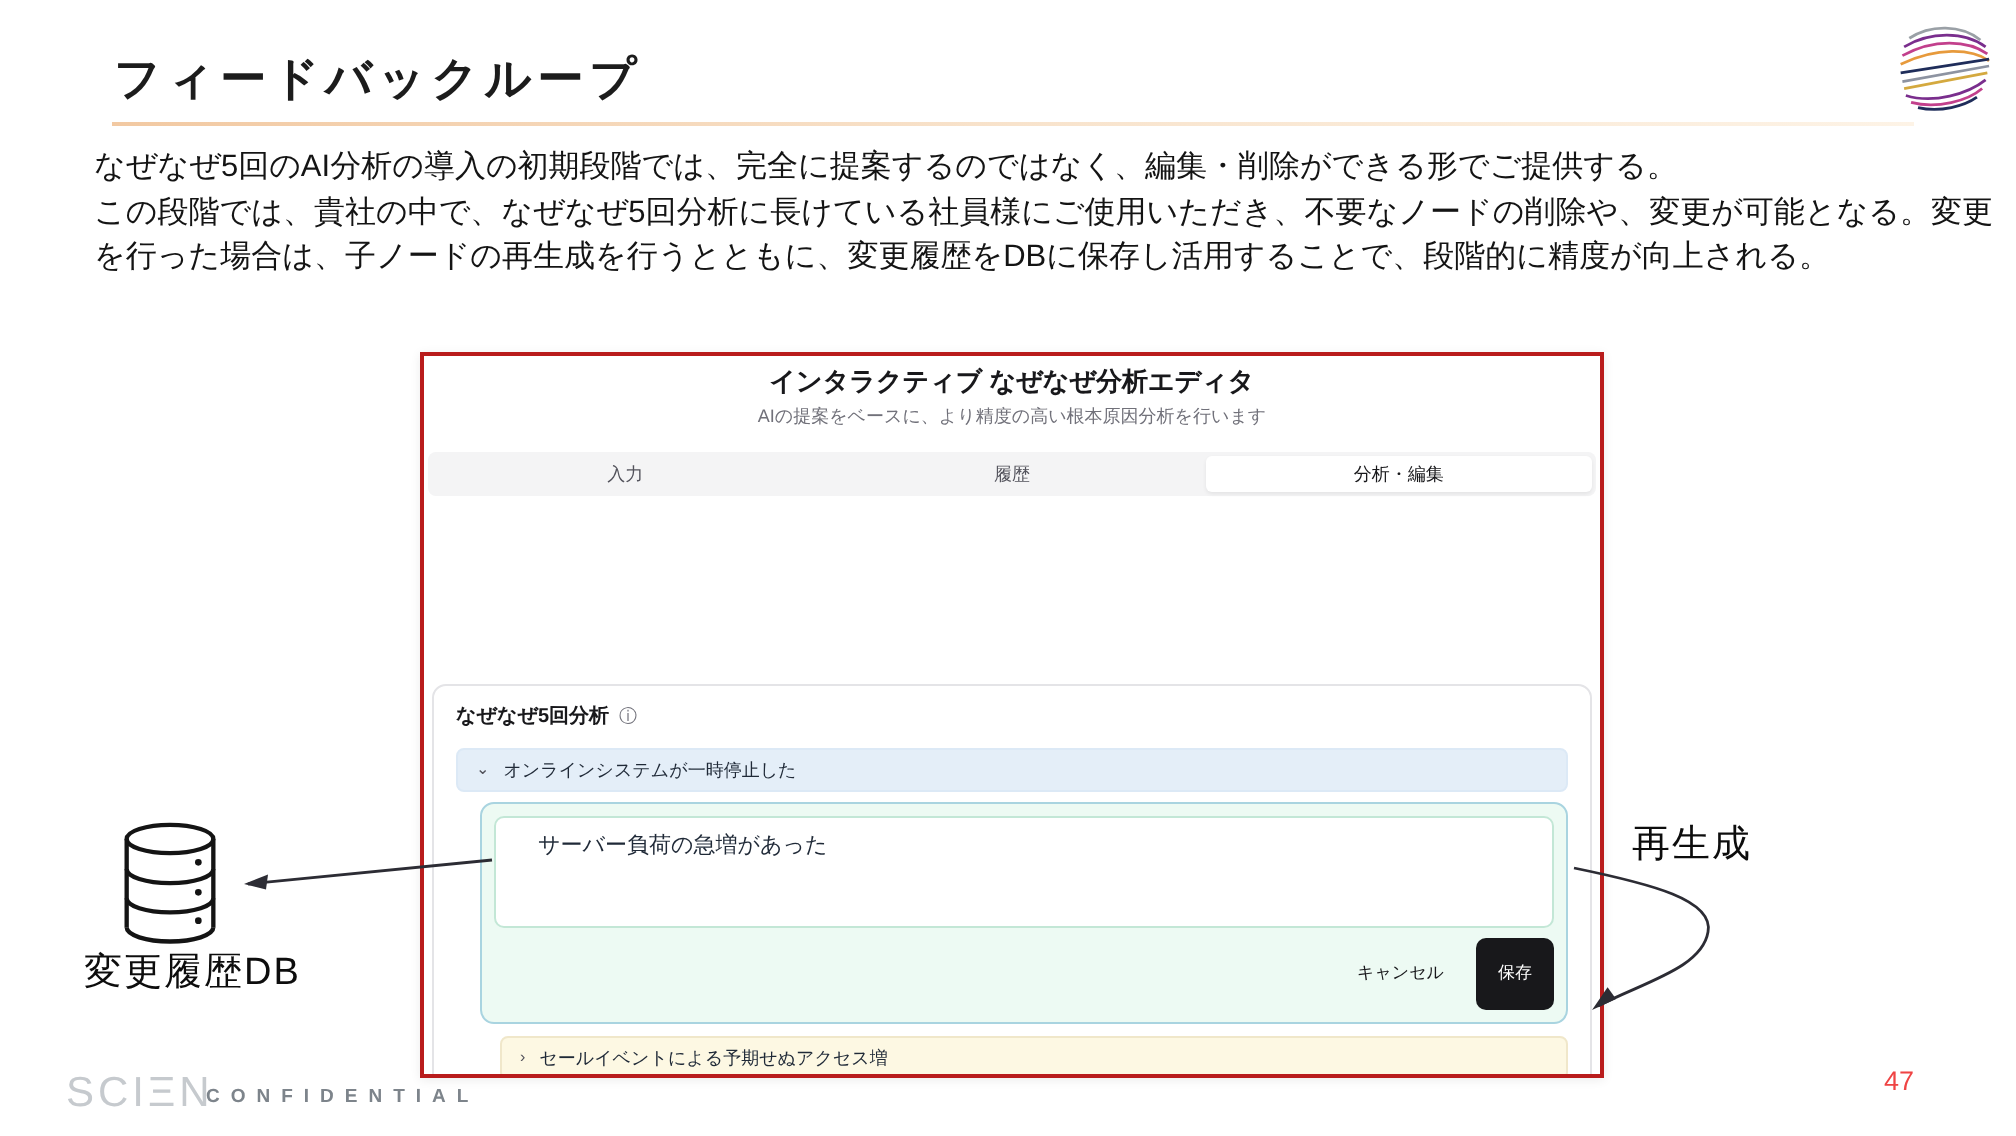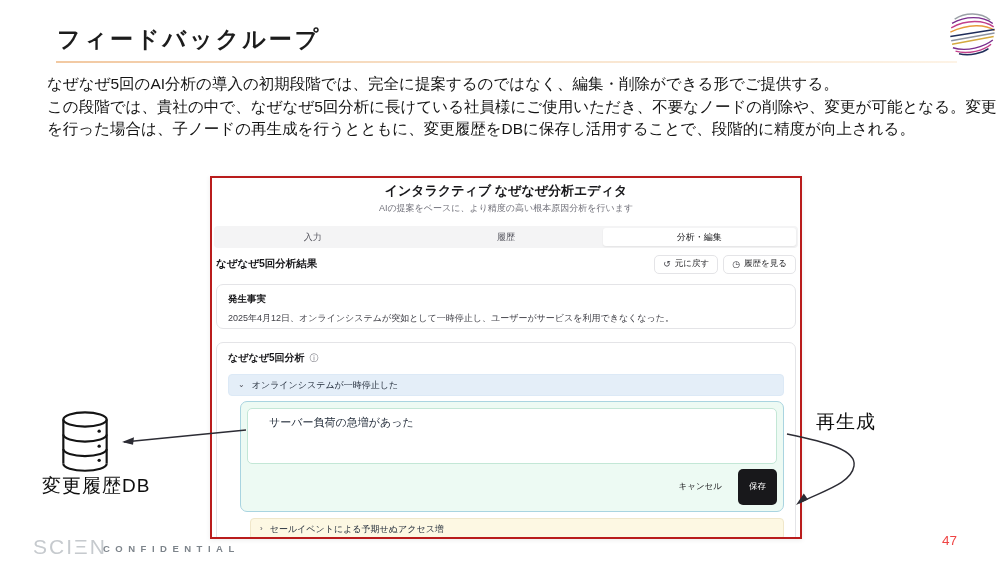--- a/index.html
+++ b/index.html
@@ -99,38 +99,21 @@
   <div class="abs editor">
     <div class="abs editor-title">インタラクティブ なぜなぜ分析エディタ</div>
     <div class="abs editor-subtitle">AIの提案をベースに、より精度の高い根本原因分析を行います</div>
 
     <div class="abs tabs">
       <div class="tab">入力</div>
       <div class="tab">履歴</div>
       <div class="tab active">分析・編集</div>
     </div>
 
-    <div class="abs result-header">
-      <div class="result-title">なぜなぜ5回分析結果</div>
-      <div class="header-btns">
-        <button class="hbtn">
-          <span class="ic">↺</span>
-          <span>元に戻す</span>
-        </button>
-        <button class="hbtn">
-          <span class="ic">◷</span>
-          <span>履歴を見る</span>
-        </button>
-      </div>
-    </div>
 
-    <div class="abs card fact-card">
-      <div class="fact-heading">発生事実</div>
-      <div class="fact-body">2025年4月12日、オンラインシステムが突如として一時停止し、ユーザーがサービスを利用できなくなった。</div>
-    </div>
 
     <div class="abs card analysis-card">
       <div class="analysis-heading">
         <span>なぜなぜ5回分析</span>
         <span class="info-icon">ⓘ</span>
       </div>
 
       <div class="node node-root">
         <span class="chev">⌄</span>
         <span>オンラインシステムが一時停止した</span>

